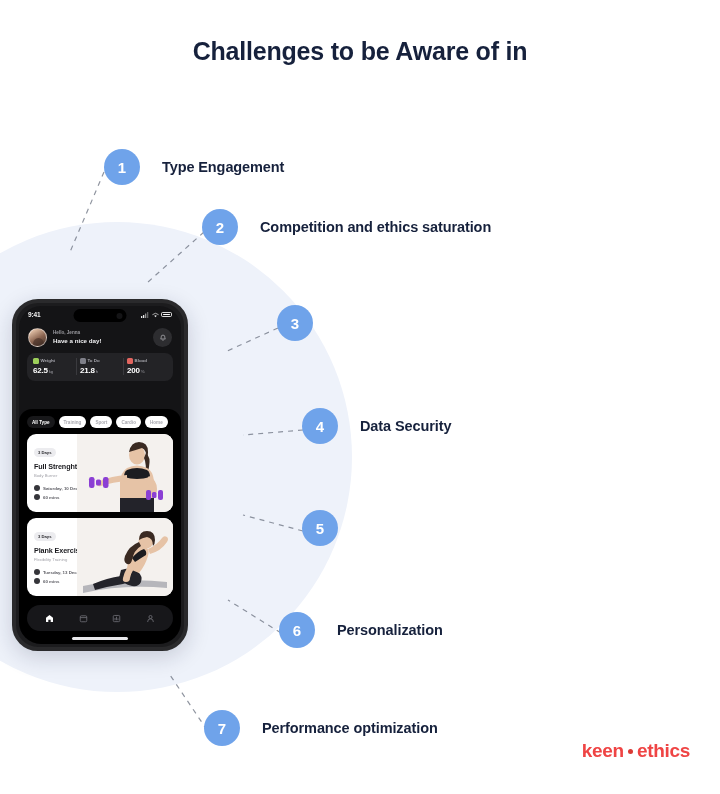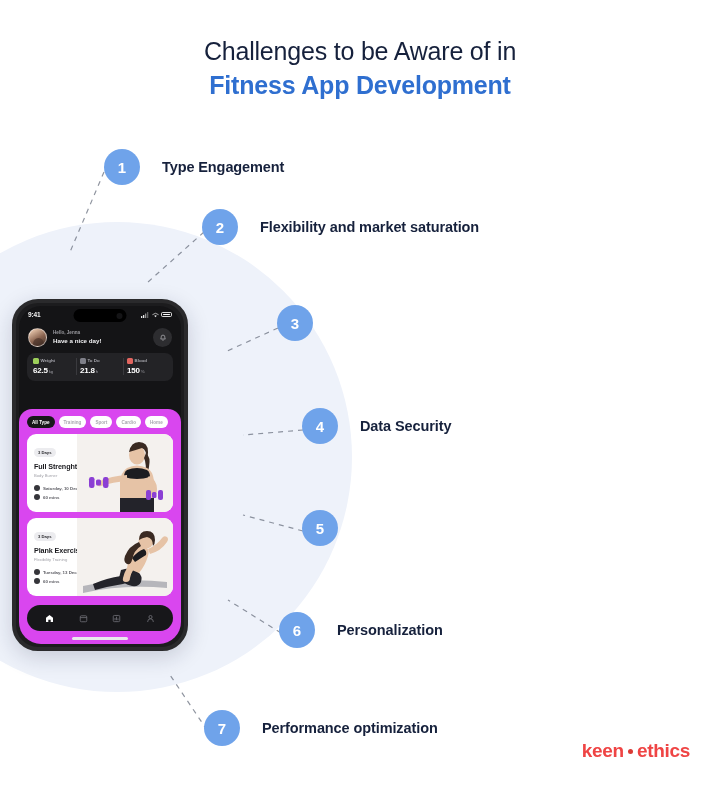--- a/index.html
+++ b/index.html
@@ -35,21 +35,21 @@
   .title-block {
     position: absolute;
     top: 36px;
     left: 0;
     width: 720px;
     text-align: center;
     z-index: 5;
   }
   .title-line-1 {
     font-size: 25px;
-    font-weight: normal;
+    font-weight: bold;
     color: #16213c;
     letter-spacing: -0.2px;
     line-height: 30px;
   }
   .title-line-2 {
     font-size: 25px;
     font-weight: bold;
     color: #2f6fd0;
     letter-spacing: -0.2px;
     line-height: 32px;
@@ -239,21 +239,21 @@
   .stat-label { font-size: 4.4px; color: #a5a5ac; font-weight: bold; }
   .stat-value { font-size: 8px; color: #ffffff; font-weight: bold; letter-spacing: -0.2px; }
   .stat-unit { font-size: 4.4px; color: #9b9ba1; font-weight: normal; margin-left: 1px; }
 
   
   .sheet {
     position: absolute;
     left: 0; right: 0;
     top: 103px;
     bottom: 0;
-    background: #d946ef;
+    background: #000000;
     border-radius: 13px 13px 0 0;
     padding: 7px 0 12px 0;
     overflow: hidden;
   }
 
   
   .chips {
     display: flex;
     gap: 4px;
     padding: 0 8px;
@@ -383,42 +383,41 @@
 </style>
 </head>
 <body>
 
 <div id="infographic">
 
   <div class="bg-circle"></div>
 
   <div class="title-block">
     <div class="title-line-1">Challenges to be Aware of in</div>
-    <div class="title-line-2">Fitness App Development</div>
   </div>
 
   <svg class="connectors" viewBox="0 0 720 794">
     <g stroke="#6b7280" stroke-width="1.2" stroke-dasharray="5 5" fill="none" opacity="0.75">
       <path d="M 104,172 L 70,252"></path>
       <path d="M 204,232 L 148,282"></path>
       <path d="M 278,328 L 225,352"></path>
       <path d="M 303,430 L 243,435"></path>
       <path d="M 303,531 L 243,515"></path>
       <path d="M 281,633 L 228,600"></path>
       <path d="M 207,730 L 168,672"></path>
     </g>
   </svg>
 
   <div class="challenge-item pos-1">
     <div class="badge">1</div>
     <div class="challenge-label">Type Engagement</div>
   </div>
   <div class="challenge-item pos-2">
     <div class="badge">2</div>
-    <div class="challenge-label">Flexibility and market saturation</div>
+    <div class="challenge-label">Competition and ethics saturation</div>
   </div>
   <div class="challenge-item pos-3">
     <div class="badge">3</div>
   </div>
   <div class="challenge-item pos-4">
     <div class="badge">4</div>
     <div class="challenge-label">Data Security</div>
   </div>
   <div class="challenge-item pos-5">
     <div class="badge">5</div>
@@ -487,21 +486,21 @@
           <div class="stat-value">
             <span>21.8</span><span class="stat-unit">h</span>
           </div>
         </div>
         <div class="stat-cell">
           <div class="stat-head">
             <div class="stat-dot dot-blood"></div>
             <div class="stat-label">Blood</div>
           </div>
           <div class="stat-value">
-            <span>150</span><span class="stat-unit">%</span>
+            <span>200</span><span class="stat-unit">%</span>
           </div>
         </div>
       </div>
 
       <div class="sheet">
 
         <div class="chips">
           <div class="chip active">All Type</div>
           <div class="chip">Training</div>
           <div class="chip">Sport</div>

